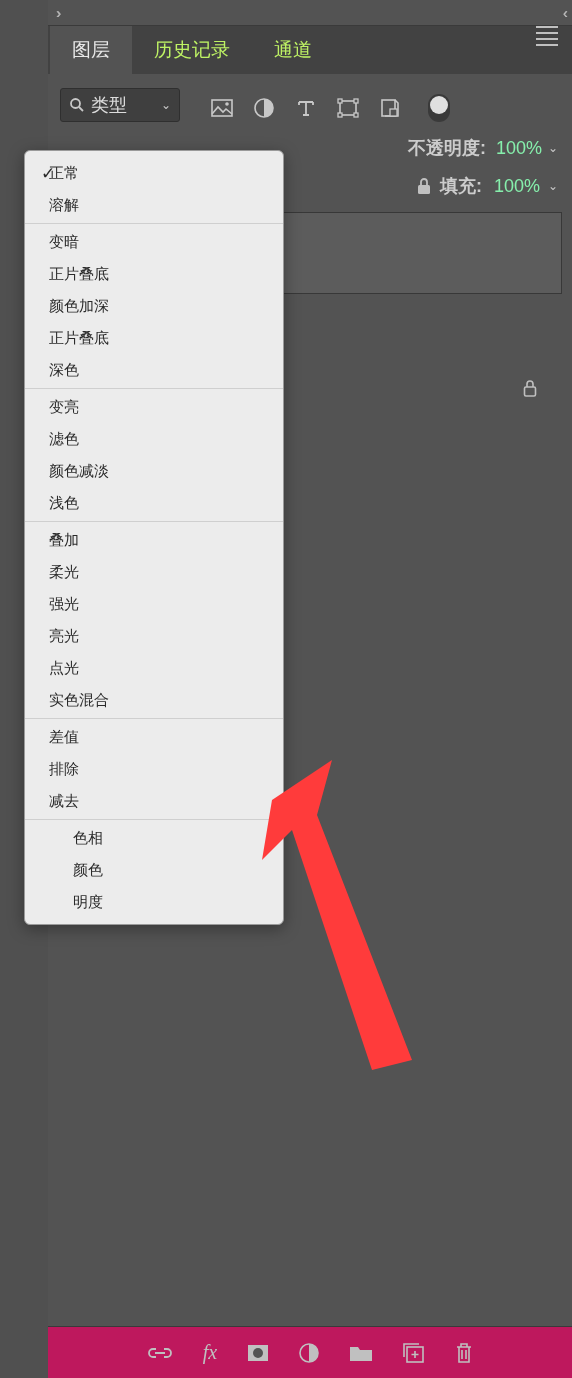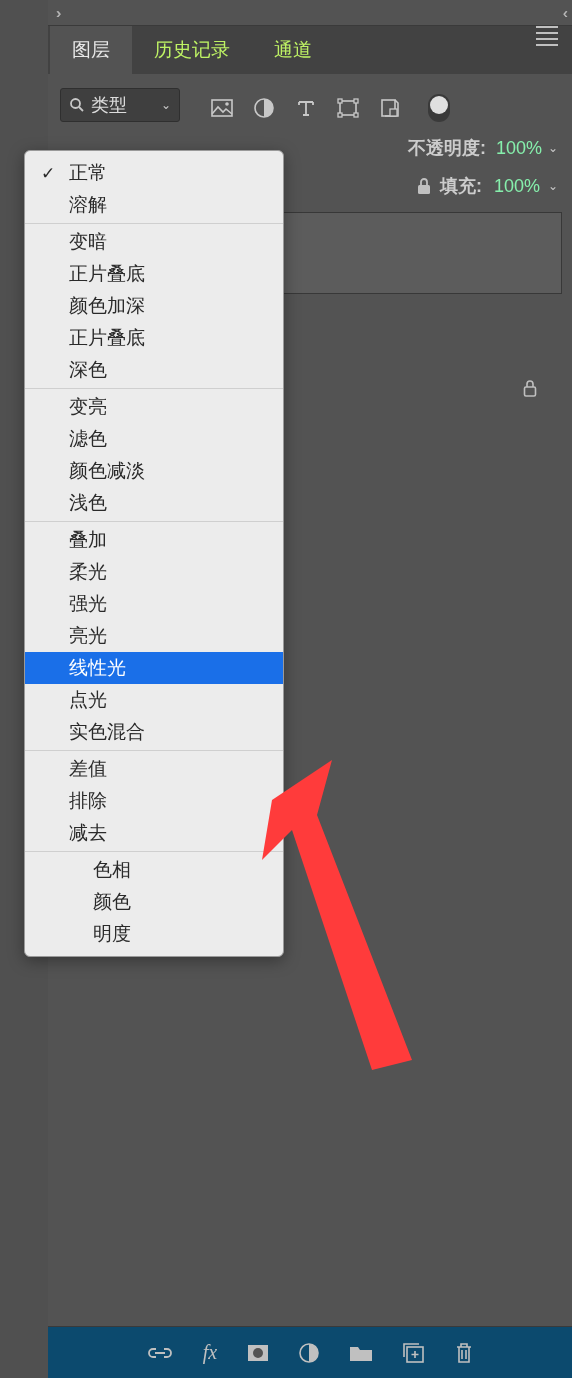--- a/index.html
+++ b/index.html
@@ -24,26 +24,26 @@
 .toggle { width: 22px; height: 28px; background: #3a3a3a; border-radius: 11px; position: relative; margin-left: 8px; }
 .toggle::before { content: ""; position: absolute; top: 2px; left: 2px; width: 18px; height: 18px; background: #e0e0e0; border-radius: 50%; }
 .opacity-row { display: flex; align-items: center; padding: 4px 14px 8px; gap: 6px; justify-content: flex-end; }
 .opacity-label { color: #cccccc; font-size: 18px; font-weight: bold; }
 .opacity-val { color: #86efac; font-size: 18px; margin-left: 4px; }
 .fill-row { display: flex; align-items: center; padding: 6px 14px 10px; gap: 8px; justify-content: flex-end; }
 .lock-icon { color: #c8c8c8; }
 .layer-area { background: #5c5c5c; border: 1px solid #383838; margin: 4px 10px 0; height: 82px; }
 .bg-layer { margin: 70px 10px 0; height: 48px; background: #535353; display: flex; align-items: center; justify-content: flex-end; padding-right: 24px; }
 .padlock { color: #c0c0c0; }
-.bottom-bar { margin-top: auto; height: 52px; background: #0c4a6e; display: flex; align-items: center; justify-content: center; gap: 30px; padding: 0 20px; border-top: 1px solid #3a3a3a; }
+.bottom-bar { margin-top: auto; height: 52px; background: #be185d; display: flex; align-items: center; justify-content: center; gap: 30px; padding: 0 20px; border-top: 1px solid #3a3a3a; }
 .bottom-ico { color: #c0c0c0; display: flex; align-items: center; justify-content: center; }
 .dropdown { position: absolute; left: 24px; top: 150px; width: 260px; background: #ececec; border: 1px solid #9a9a9a; border-radius: 6px; box-shadow: 0 4px 16px rgba(0,0,0,0.35); padding: 4px 0; z-index: 10; }
 .dd-group { border-bottom: 1px solid #cfcfcf; padding: 2px 0; }
 .dd-group:last-child { border-bottom: none; margin-left: 24px; }
-.dd-item { height: 32px; display: flex; align-items: center; padding-left: 44px; font-size: 19px; color: #2a2a2a; cursor: default; position: relative; }
+.dd-item { height: 32px; display: flex; align-items: center; padding-left: 24px; font-size: 15px; color: #2a2a2a; cursor: default; position: relative; }
 .dd-item.checked::before { content: "✓"; position: absolute; left: 16px; font-size: 17px; color: #2a2a2a; }
 .dd-item.highlighted { background: #1a6fe8; color: #fff; }
 .arrow { position: absolute; left: 262px; top: 760px; z-index: 20; pointer-events: none; }
 svg { display: block; }
 </style>
 </head>
 <body>
 
 <div class="left-strip"></div>
 <div class="panel">
@@ -192,21 +192,20 @@
     <div class="dd-item">变亮</div>
     <div class="dd-item">滤色</div>
     <div class="dd-item">颜色减淡</div>
     <div class="dd-item">浅色</div>
   </div>
   <div class="dd-group">
     <div class="dd-item">叠加</div>
     <div class="dd-item">柔光</div>
     <div class="dd-item">强光</div>
     <div class="dd-item">亮光</div>
-    <div class="dd-item highlighted">线性光</div>
     <div class="dd-item">点光</div>
     <div class="dd-item">实色混合</div>
   </div>
   <div class="dd-group">
     <div class="dd-item">差值</div>
     <div class="dd-item">排除</div>
     <div class="dd-item">减去</div>
   </div>
   <div class="dd-group">
     <div class="dd-item">色相</div>

